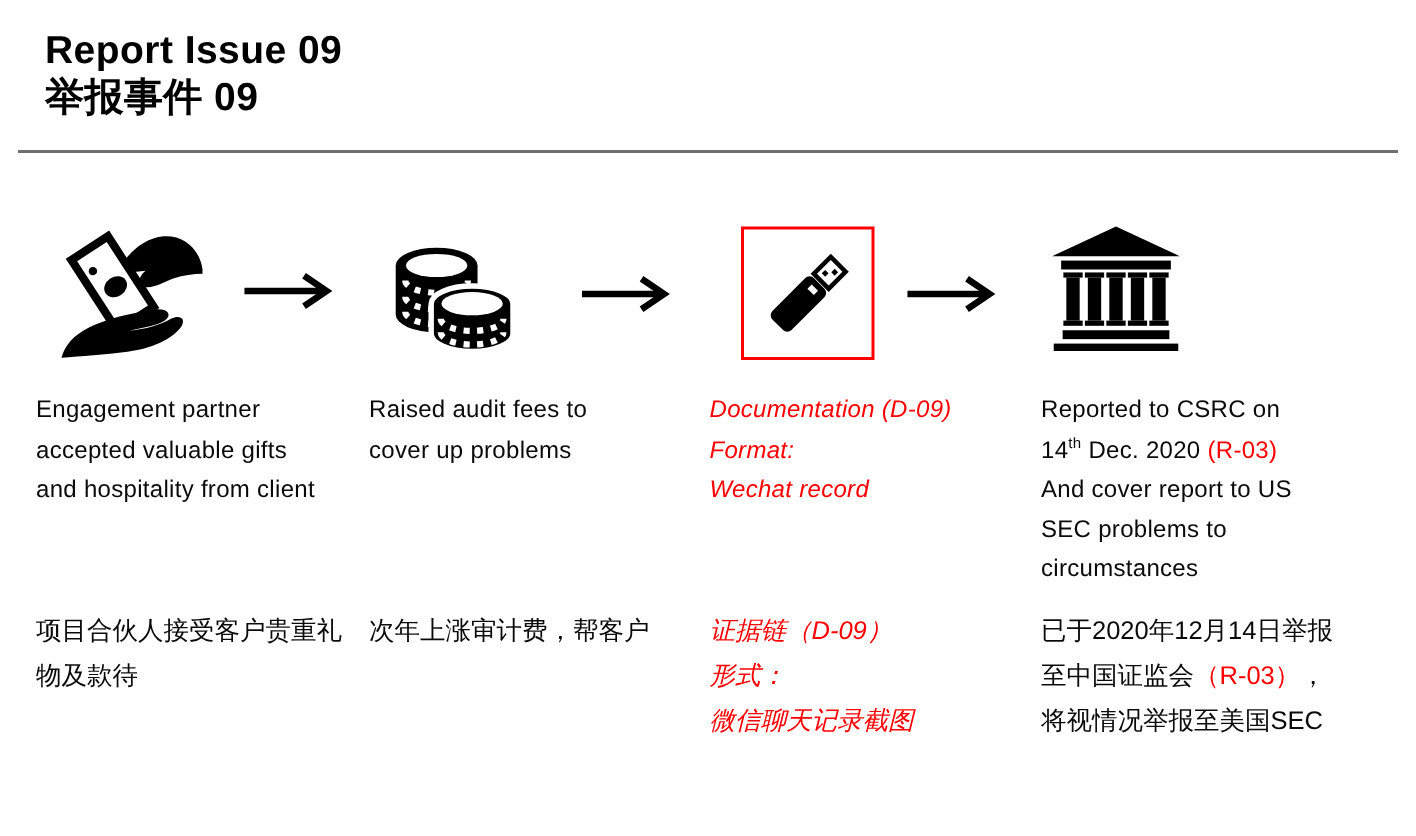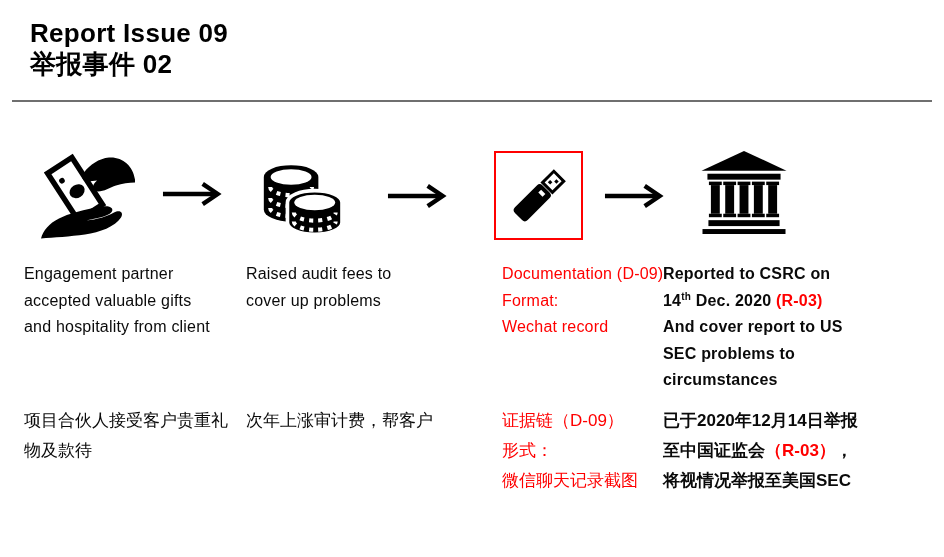--- a/index.html
+++ b/index.html
@@ -18,33 +18,33 @@
   .arrow{position:absolute;width:62px;height:26px;}
   .a1{left:162px;top:181px;}
   .a2{left:387px;top:183px;}
   .a3{left:604px;top:183px;}
 
   .txt{position:absolute;white-space:nowrap;}
   .en{top:261px;font-size:16px;line-height:26.5px;letter-spacing:.2px;}
   .zh{top:406px;font-size:17px;line-height:30px;}
   .c1{left:24px;}
   .c2{left:246px;}
-  .c3{left:502px;}
-  .c4{left:663px;font-weight:bold;}
+  .c3{left:473px;font-style:italic;}
+  .c4{left:694px;}
   .red{color:#ff0000;}
   .sup{font-size:10px;vertical-align:super;line-height:0;}
 </style>
 </head>
 <body>
 
 <div class="slide">
 
   <div class="title">
     <div>Report Issue 09</div>
-    <div>举报事件 02</div>
+    <div>举报事件 09</div>
   </div>
 
   <div class="divider"></div>
 
   <svg class="icon i1" viewBox="0 0 96 92">
     <g transform="rotate(-33 36 42)">
       <rect x="21" y="13" width="29" height="56" fill="#fff" stroke="#000" stroke-width="5.5"></rect>
       <ellipse cx="36" cy="44" rx="8" ry="6.5" fill="#000"></ellipse>
       <circle cx="29" cy="27" r="2.8" fill="#000"></circle>
     </g>

